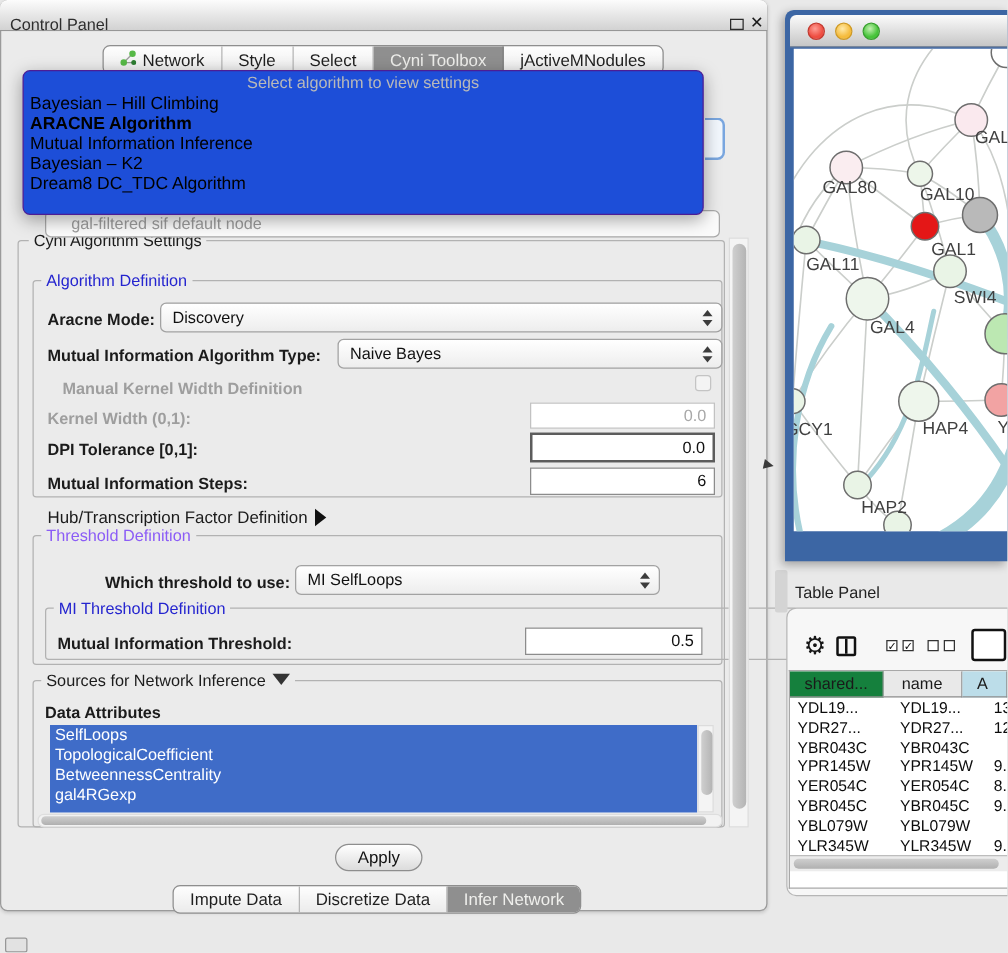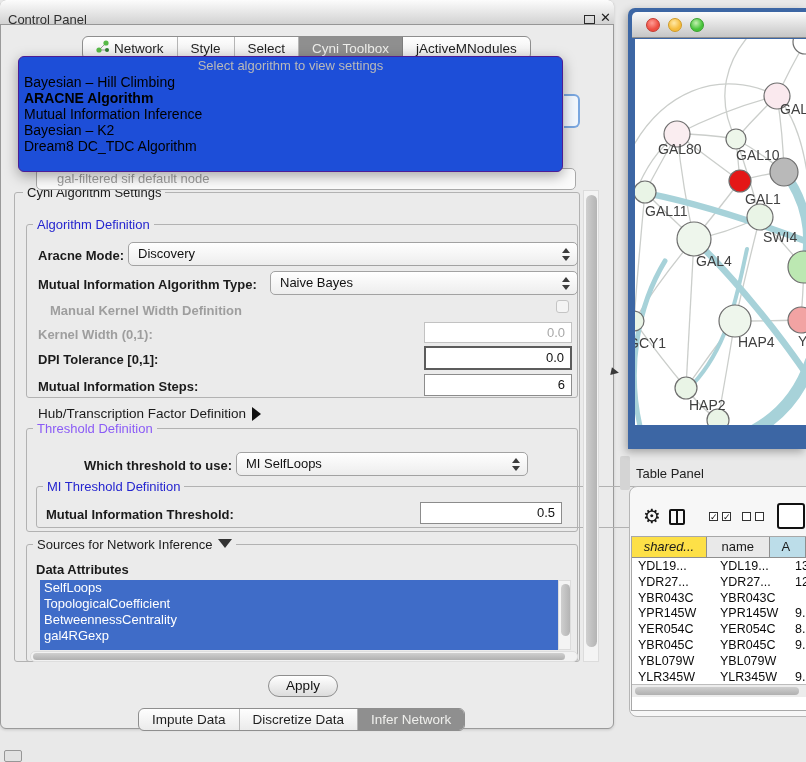--- a/index.html
+++ b/index.html
@@ -335,21 +335,21 @@
   <div class="abs gear">⚙</div>
   <div class="abs split-icon"></div>
   <span class="abs cb" style="left:709px; top:512px;">✓</span>
   <span class="abs cb" style="left:722px; top:512px;">✓</span>
   <span class="abs cb" style="left:742px; top:512px;"></span>
   <span class="abs cb" style="left:755px; top:512px;"></span>
   <div class="abs doc-icon"></div>
 
   <div class="abs tbl-box">
     <div class="th-row">
-      <div class="th" style="width:86px; background:#fde047;font-style:italic;">shared...</div>
+      <div class="th" style="width:86px; background:#15803d;">shared...</div>
       <div class="th" style="width:72px; background:#e9e9e9;">name</div>
       <div class="th" style="width:40px; background:#bcdde9; text-align:left; padding-left:12px;">A</div>
     </div>
     <div class="rows" id="table-rows">
         <div class="trow">
           <span style="left: 6px;">YDL19...</span>
           <span style="left: 88px;">YDL19...</span>
           <span style="left: 163px;">13</span>
         </div>
         <div class="trow">

